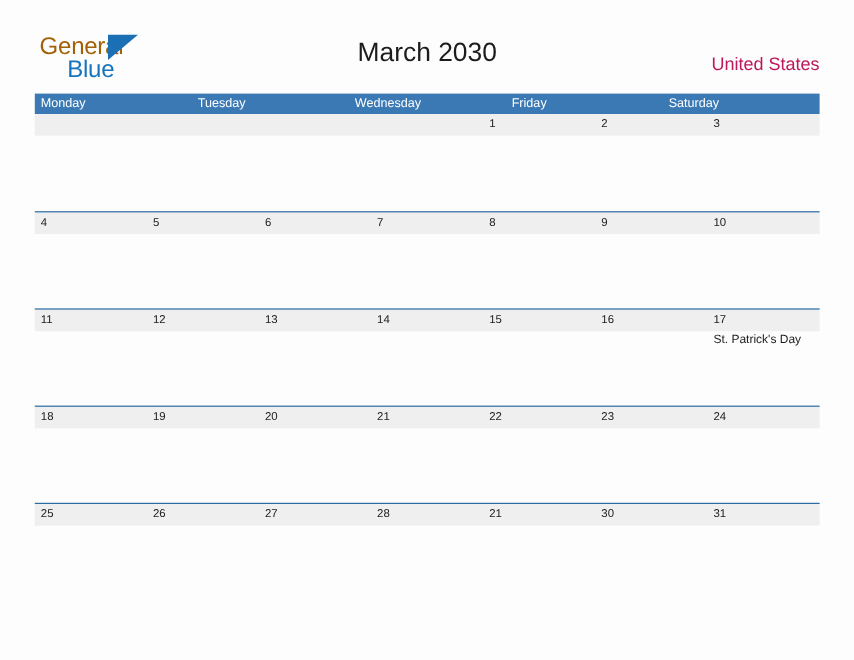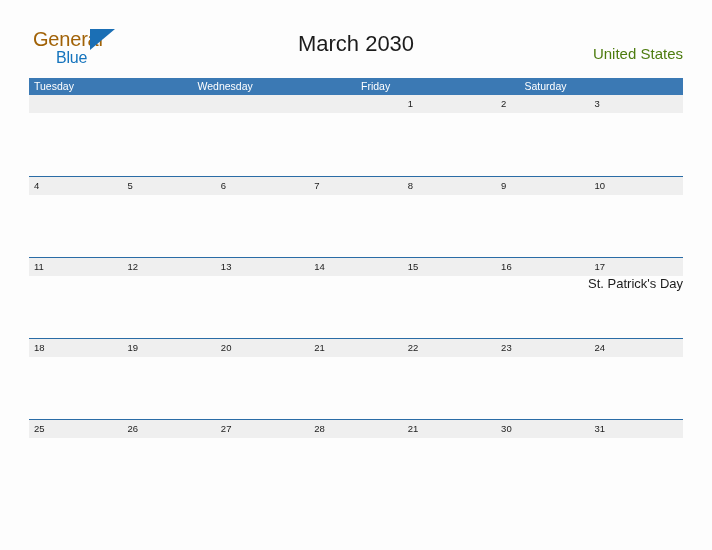--- a/index.html
+++ b/index.html
@@ -44,21 +44,21 @@
     font-size: 20px;
     color: #a16207;
     letter-spacing: -0.2px;
     line-height: 20px;
     font-family: "Liberation Sans", sans-serif;
   }
   .logo-blue {
     position: absolute;
     left: 23px;
     top: 19px;
-    font-size: 16px;
+    font-size: 20px;
     color: #1574bd;
     letter-spacing: -0.2px;
     line-height: 20px;
     font-family: "Liberation Sans", sans-serif;
   }
   .logo-triangle {
     position: absolute;
     left: 57px;
     top: 0px;
     width: 0;
@@ -78,21 +78,21 @@
     font-weight: normal;
     font-family: "Liberation Sans", sans-serif;
     letter-spacing: 0px;
   }
 
   .country {
     position: absolute;
     right: 29px;
     top: 45px;
     font-size: 15px;
-    color: #4d7c0f;
+    color: #be185d;
     font-family: "Liberation Sans", sans-serif;
   }
 
   
   .calendar {
     position: absolute;
     left: 29px;
     top: 78px;
     width: 654px;
   }
@@ -153,21 +153,21 @@
     width: 654px;
     height: 63px;
   }
   .event-cell {
     flex: 1 1 0;
     box-sizing: border-box;
     padding-left: 5px;
     padding-top: 2px;
   }
   .event-text {
-    font-size: 13px;
+    font-size: 10px;
     color: #1c1c1c;
     line-height: 12px;
     font-family: "Liberation Sans", sans-serif;
     display: block;
     white-space: nowrap;
   }
 </style>
 </head>
 <body>
 
@@ -183,20 +183,21 @@
 
     <div class="cal-title">March 2030</div>
 
     <div class="country">United States</div>
 
   </div>
 
   <div class="calendar">
 
     <div class="weekday-row">
+      <div class="weekday-cell">Monday</div>
       <div class="weekday-cell">Tuesday</div>
       <div class="weekday-cell">Wednesday</div>
       <div class="weekday-cell">Friday</div>
       <div class="weekday-cell">Saturday</div>
     </div>
 
     <div class="week-row first">
       <div class="date-band">
         <div class="day-cell empty">
             <span class="day-num"></span>

